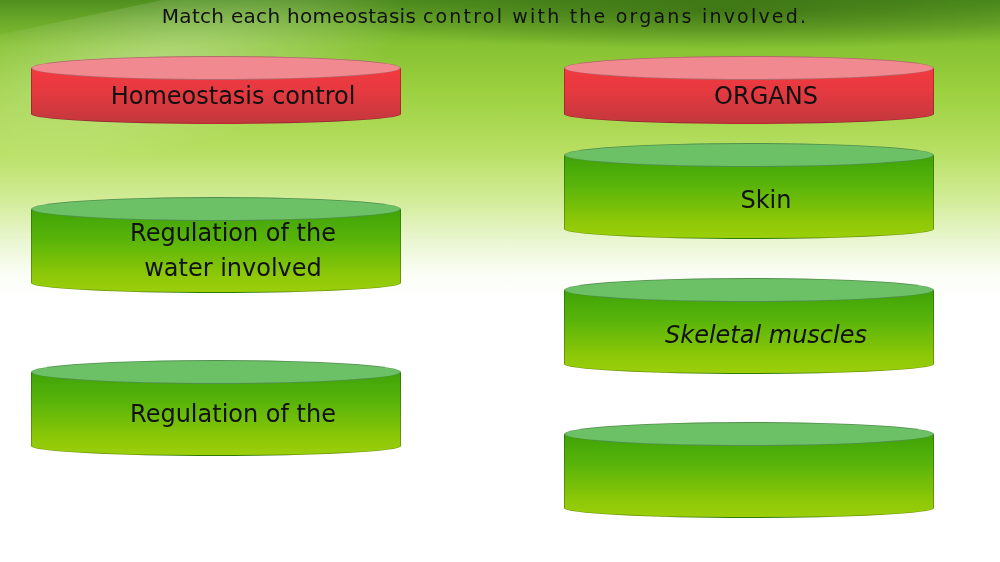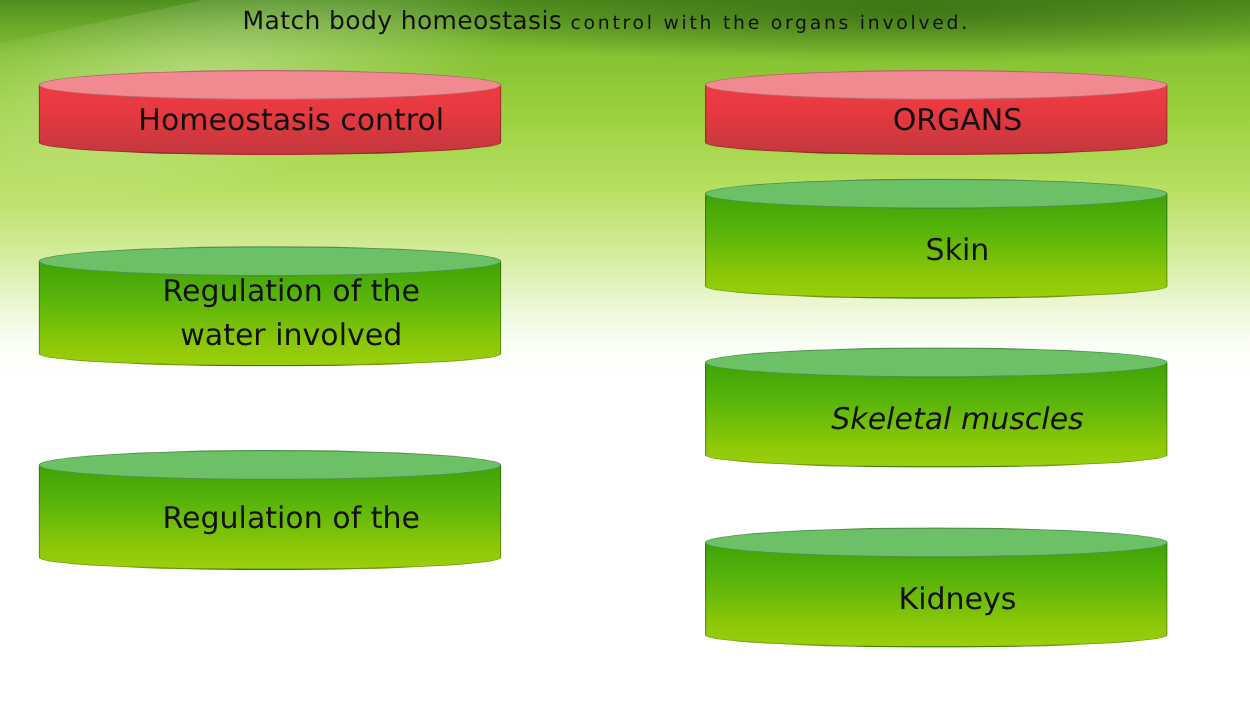--- a/index.html
+++ b/index.html
@@ -20,21 +20,21 @@
   }
   .bg-swoosh {
     position: absolute; left: -40px; top: -10px; width: 520px; height: 200px;
     background: radial-gradient(ellipse 260px 90px at 200px 60px, rgba(255,255,255,0.35), rgba(255,255,255,0) 100%);
     transform: rotate(-12deg);
   }
   .title {
     position: absolute; left: 0; top: 4px; width: 970px; text-align: center;
     font-size: 20px; color: #111; letter-spacing: 0.3px;
   }
-  .title .spaced { letter-spacing: 2.2px; font-size: 15px; text-align: center; }
+  .title .spaced { letter-spacing: 2.2px; font-size: 19px; text-align: center; }
   .cyl {
     position: absolute; width: 370px;
   }
   .cyl .body {
     position: absolute; left: 0; top: 12px; width: 370px; bottom: 0;
     border-radius: 0 0 185px 185px / 0 0 10px 10px;
     border: 1px solid rgba(0,0,0,0.25); box-sizing: border-box;
   }
   .cyl .top {
     position: absolute; left: 0; top: 0; width: 370px; height: 24px;
@@ -52,21 +52,21 @@
   .cyl .label span { display: block; }
 </style>
 </head>
 <body>
 
 <div class="bg"></div>
 <div class="bg-dark"></div>
 <div class="bg-swoosh"></div>
 
 <div class="title">
-  <span>Match body homeostasis</span>
+  <span>Match each homeostasis</span>
   <span class="spaced">control with the organs involved.</span>
 </div>
 
 <div class="cyl red" style="left:31px; top:56px; height:68px;">
   <div class="body"></div>
   <div class="top"></div>
   <div class="label" style="top:18px;">
       <span>Homeostasis control</span>
     </div>
 </div>
@@ -112,16 +112,13 @@
   <div class="body"></div>
   <div class="top"></div>
   <div class="label">
       <span>Skeletal muscles</span>
     </div>
 </div>
 
 <div class="cyl green" style="left:564px; top:422px; height:96px;">
   <div class="body"></div>
   <div class="top"></div>
-  <div class="label">
-      <span>Kidneys</span>
-    </div>
 </div>
 
 </body></html>

